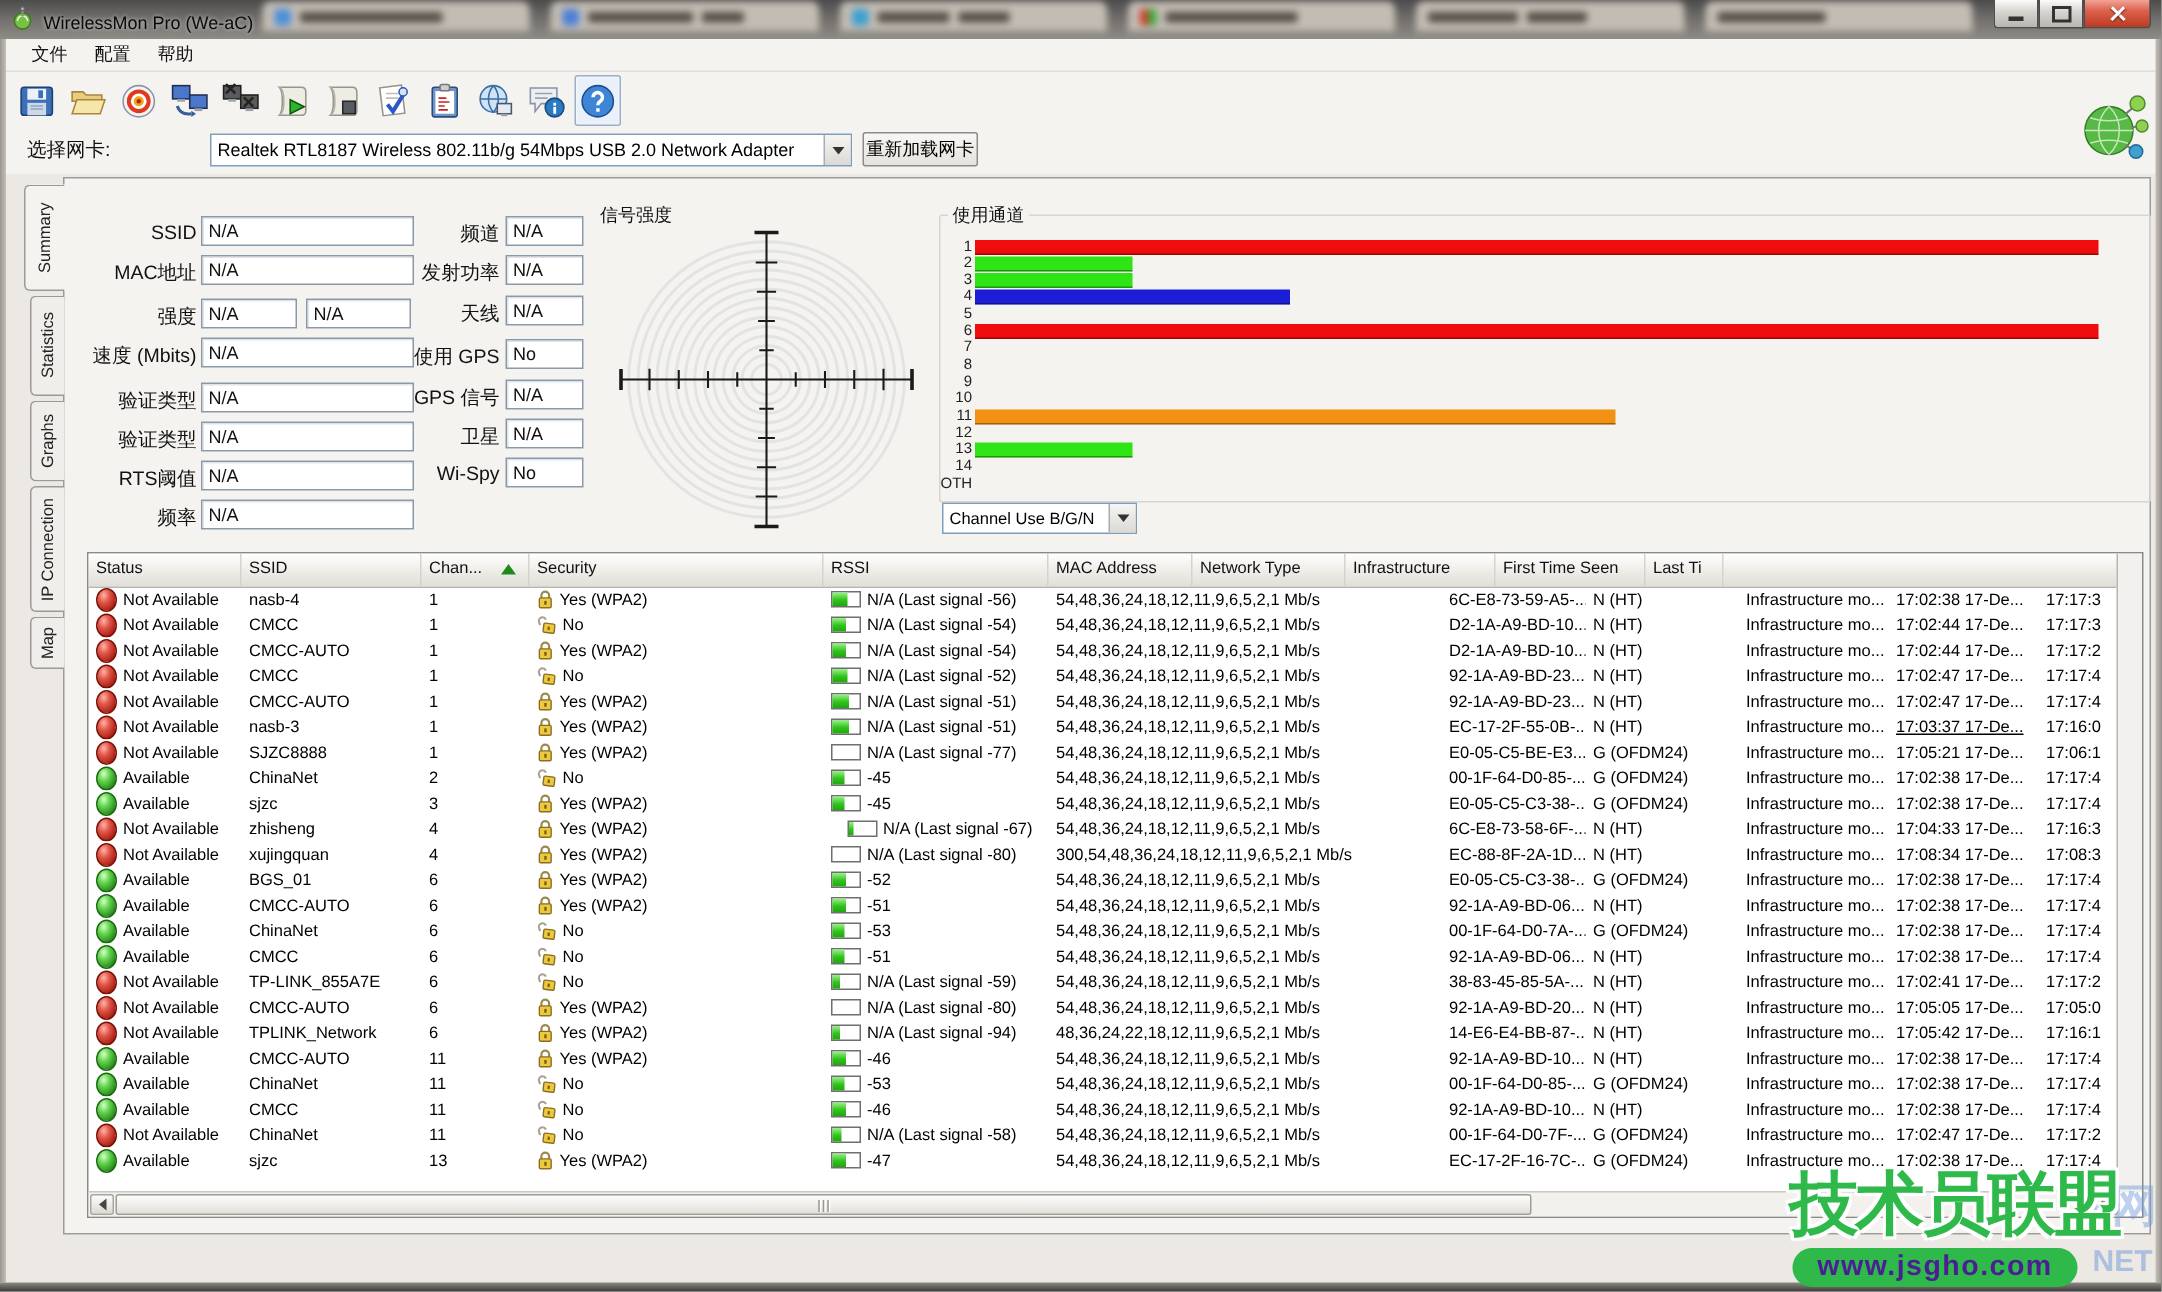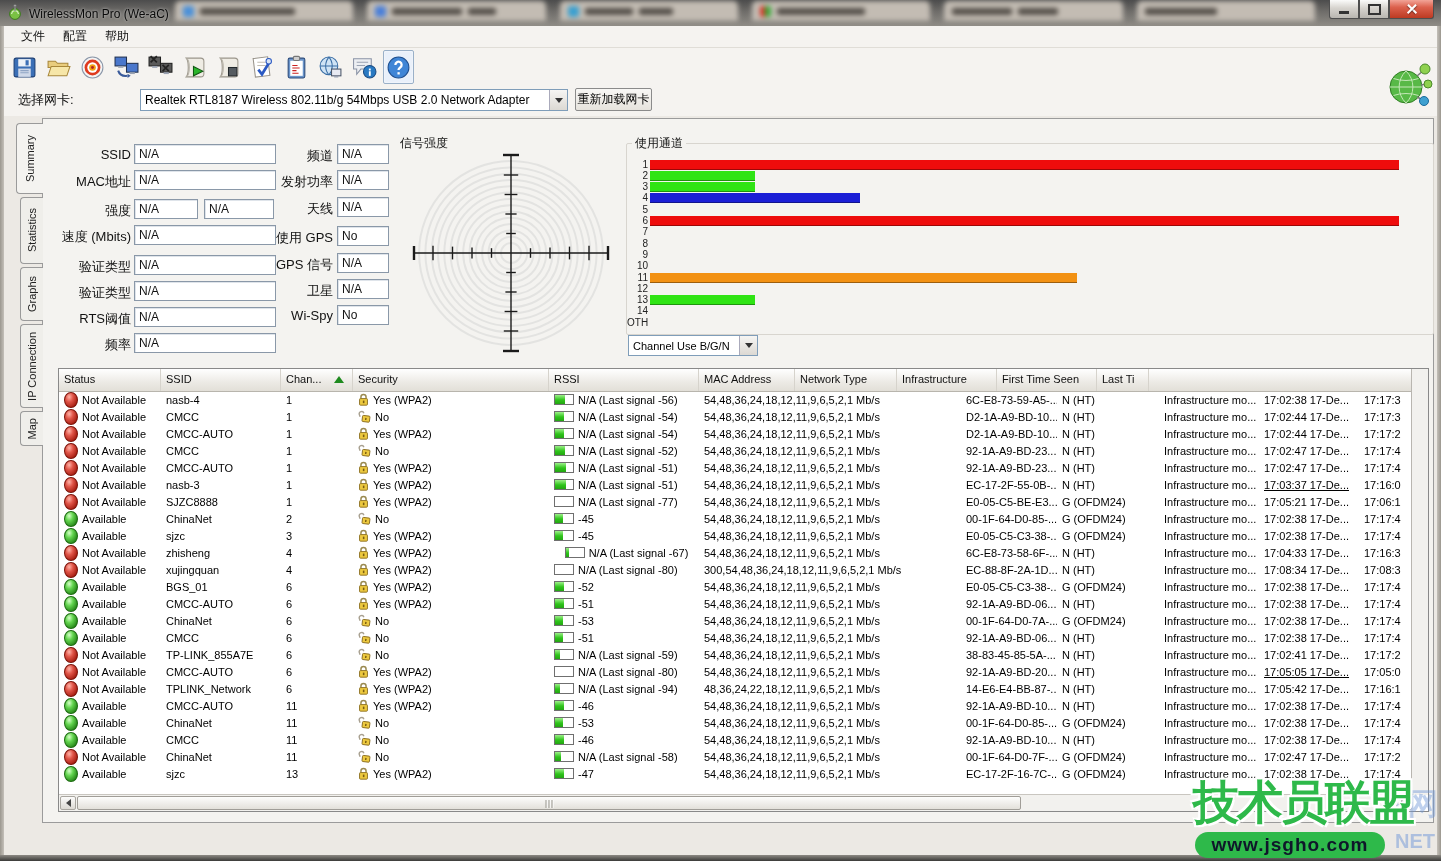--- a/index.html
+++ b/index.html
@@ -92,21 +92,21 @@
   .sb-sep{position:absolute;top:3px;bottom:3px;width:1px;background:#c9c6c0;box-shadow:1px 0 0 #fff;}
   #sb-text1{position:absolute;left:8px;top:6px;width:676px;font-size:12px;color:#111;white-space:nowrap;overflow:hidden;}
   #sb-gps{position:absolute;left:697px;top:6px;font-size:12px;color:#111;}
   
   #watermark{position:absolute;right:0;bottom:0;width:300px;height:85px;z-index:50;pointer-events:none;}
   #wm-faint1{position:absolute;right:3px;top:8px;font-size:30px;color:rgba(110,150,215,.45);font-weight:bold;}
   #wm-faint2{position:absolute;right:6px;bottom:8px;font-size:20px;color:rgba(110,150,215,.5);font-weight:bold;}
   #wm-title{position:absolute;right:28px;top:-4px;font-size:46px;font-weight:900;color:#2eb94a;letter-spacing:-2px;
     text-shadow:-2px -2px 0 #fff,2px -2px 0 #fff,-2px 2px 0 #fff,2px 2px 0 #fff,0 0 4px #fff;}
   #wm-pill{position:absolute;right:56px;bottom:3px;width:190px;height:26px;background:#2eb94a;border-radius:13px;
-    color:#0f172a;font-weight:bold;font-size:19px;display:flex;align-items:center;justify-content:center;letter-spacing:1px;}
+    color:#4c1d95;font-weight:bold;font-size:19px;display:flex;align-items:center;justify-content:center;letter-spacing:1px;}
 </style>
 </head>
 <body>
 
 <div id="win">
 
   <div id="titlebar">
     <div id="tabs-blur">
       <div class="bgtab">
           <span class="fav" style="background:#4a90d9"></span>
@@ -952,21 +952,21 @@
             <div class="tcell" style="width: 150px;">
               <span class="rbar">
                 <span class="rfill" style="display: block; width: 0%;"></span>
               </span>
               <span>N/A (Last signal -80)</span>
             </div>
             <div class="tcell" style="width: 262px;">54,48,36,24,18,12,11,9,6,5,2,1 Mb/s</div>
             <div class="tcell" style="width: 96px;">92-1A-A9-BD-20...</div>
             <div class="tcell" style="width: 102px;">N (HT)</div>
             <div class="tcell" style="width: 100px;">Infrastructure mo...</div>
-            <div class="tcell" style="width: 100px; text-decoration: underline;">17:05:05 17-De...</div>
+            <div class="tcell" style="width: 100px;">17:05:05 17-De...</div>
             <div class="tcell" style="width: 52px;">17:05:0</div>
           </div>
           <div class="trow">
             <div class="tcell" style="width: 102px;">
               <span class="sphere red"></span>
               <span>Not Available</span>
             </div>
             <div class="tcell" style="width: 120px;">TPLINK_Network</div>
             <div class="tcell" style="width: 72px;">6</div>
             <div class="tcell" style="width: 196px;">

